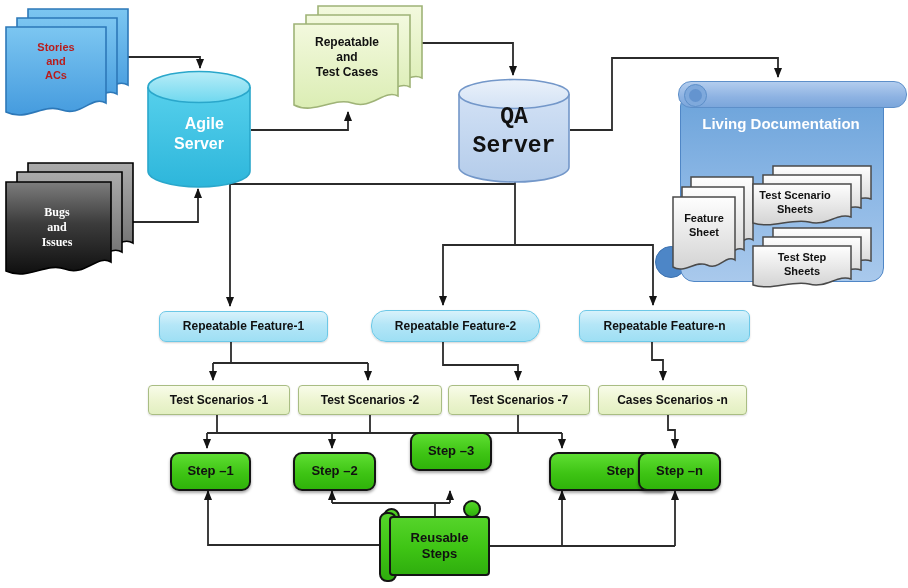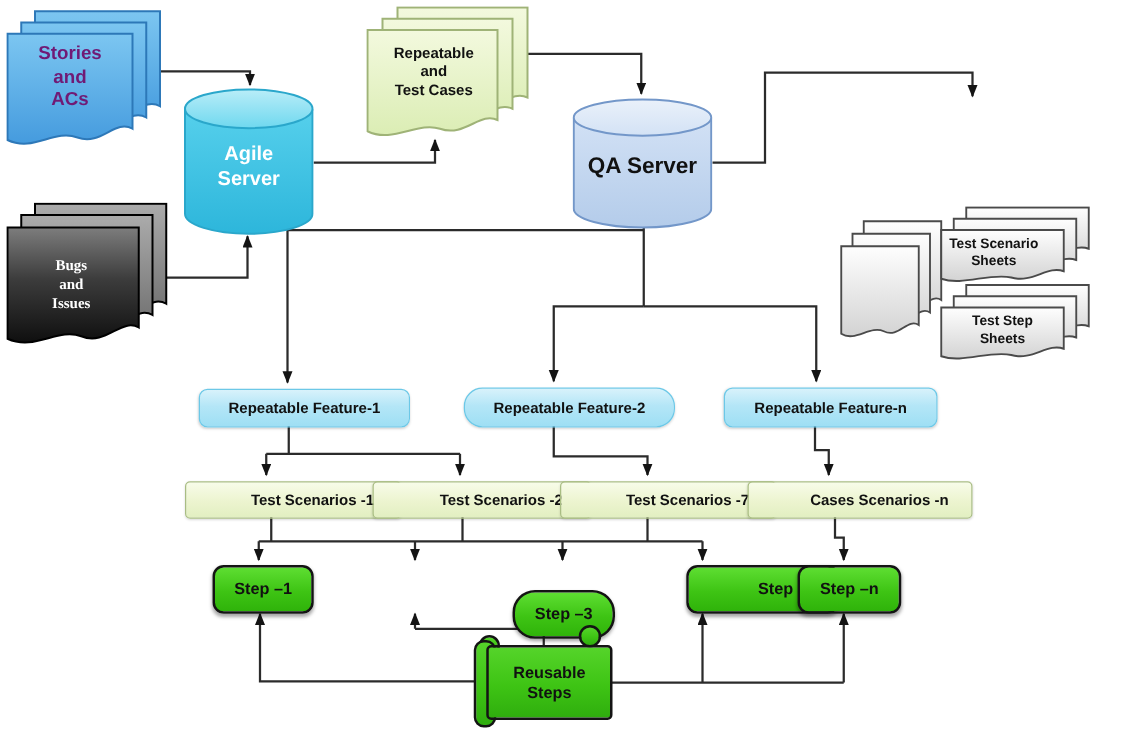--- a/index.html
+++ b/index.html
@@ -8,21 +8,21 @@
   .abs{position:absolute;}
   .pre{white-space:pre-line;}
   .lbl{display:flex;align-items:center;justify-content:center;text-align:center;
        font-weight:bold;color:#111;line-height:1.25;}
   
   .rf{background:linear-gradient(180deg,#d8f2fb 0%,#b4e6f7 45%,#9edff4 100%);
       border:1.5px solid #6cc8e7;border-radius:7px;box-shadow:0 1px 2px rgba(0,0,0,.18);
       font-size:12px;margin-left:11px;}
   .ts{background:linear-gradient(180deg,#f8fce9 0%,#ecf4cf 55%,#e2efc1 100%);
       border:1.5px solid #a9bd83;border-radius:4px;box-shadow:0 1px 2px rgba(0,0,0,.15);
-      font-size:12px;padding-left:31px;}
+      font-size:12px;}
   .step{background:linear-gradient(180deg,#5ede32 0%,#3ec414 55%,#2fb30a 100%);
         border:2px solid #141414;border-radius:9px;box-shadow:0 2px 3px rgba(0,0,0,.35);
         font-size:13px;}
   
   .ld-bar{background:linear-gradient(180deg,#b3cdee 0%,#8db2e2 60%,#7ba6db 100%);
           border:1.5px solid #5d8fc9;border-radius:13px;}
   .ld-body{background:linear-gradient(180deg,#6da4db 0%,#8fb9e6 55%,#a9c9ec 100%);
            border:1.5px solid #4f86c6;border-radius:8px 8px 14px 14px;}
   .circ{border-radius:50%;}
   
@@ -119,21 +119,21 @@
     </g>
   </svg>
 
   <svg class="abs" style="left:5px;top:8px" width="126" height="114" viewBox="0 0 126 114">
     <g fill="url(#gDocBlue)" stroke="#2d78b8" stroke-width="1.6">
       <path transform="translate(23,1)" d="M0 0 H100 V76 C86 68 75 90 56 83 C37 76 21 95 0 85 Z"></path>
       <path transform="translate(12,10)" d="M0 0 H100 V76 C86 68 75 90 56 83 C37 76 21 95 0 85 Z"></path>
       <path transform="translate(1,19)" d="M0 0 H100 V76 C86 68 75 90 56 83 C37 76 21 95 0 85 Z"></path>
     </g>
   </svg>
-  <div class="abs lbl pre" style="left:11px;top:32px;width:90px;height:60px;font-size:15px;color:#701a75;">Stories
+  <div class="abs lbl pre" style="left:11px;top:32px;width:90px;height:60px;font-size:11px;color:#b91c1c;">Stories
 and
 ACs</div>
 
   <svg class="abs" style="left:5px;top:162px" width="130" height="122" viewBox="0 0 130 122">
     <g stroke="#000" stroke-width="1.6">
       <path fill="url(#gDocGray)" transform="translate(23,1)" d="M0 0 H105 V80 C91 72 79 95 59 87 C40 80 22 99 0 89 Z"></path>
       <path fill="url(#gDocGray)" transform="translate(12,10)" d="M0 0 H105 V80 C91 72 79 95 59 87 C40 80 22 99 0 89 Z"></path>
       <path fill="url(#gDocDark)" transform="translate(1,20)" d="M0 0 H105 V80 C91 72 79 95 59 87 C40 80 22 99 0 89 Z"></path>
     </g>
   </svg>
@@ -149,37 +149,47 @@
     </g>
   </svg>
   <div class="abs lbl pre" style="left:300px;top:28px;width:94px;height:58px;font-size:12px;">Repeatable
 and
 Test Cases</div>
 
   <svg class="abs" style="left:147px;top:70px" width="104" height="120" viewBox="0 0 104 120">
     <path d="M1 17 V101 A51 16 0 0 0 103 101 V17" fill="url(#gAgile)" stroke="#2aa7cb" stroke-width="1.6"></path>
     <ellipse cx="52" cy="17" rx="51" ry="15.5" fill="url(#gAgileTop)" stroke="#2aa7cb" stroke-width="1.6"></ellipse>
   </svg>
-  <div class="abs lbl pre" style="left:147px;top:103px;width:104px;height:62px;font-size:16px;color:#ffffff;">Agile
+  <div class="abs lbl pre" style="left:147px;top:103px;width:104px;height:62px;font-size:16px;color:#ffffff;text-align:right;">Agile
 Server</div>
 
   <svg class="abs" style="left:458px;top:78px" width="112" height="106" viewBox="0 0 112 106">
     <path d="M1 16 V89 A55 15 0 0 0 111 89 V16" fill="url(#gQA)" stroke="#7397c9" stroke-width="1.6"></path>
     <ellipse cx="56" cy="16" rx="55" ry="14.5" fill="url(#gQATop)" stroke="#7397c9" stroke-width="1.6"></ellipse>
   </svg>
-  <div class="abs lbl" style="left:458px;top:112px;width:112px;height:40px;font-size:18px;">QA Server</div>
-
+  <div class="abs lbl" style="left:458px;top:112px;width:112px;height:40px;font-size:23px;font-family:Liberation Mono, monospace;">QA Server</div>
+
+  <div class="abs" style="left:653px;top:76px;width:255px;height:214px;">
+    <div class="abs circ" style="left:2px;top:170px;width:30px;height:30px;background:#4d86c7;border:1px solid #3d72b0;"></div>
+    <div class="abs ld-body" style="left:27px;top:22px;width:202px;height:182px;"></div>
+    <div class="abs ld-bar" style="left:25px;top:5px;width:227px;height:25px;"></div>
+    <div class="abs circ" style="left:31px;top:8px;width:21px;height:21px;background:#7fa9dc;border:1px solid #5d8fc9;"></div>
+    <div class="abs circ" style="left:36px;top:13px;width:13px;height:13px;background:#6494cf;"></div>
+    <div class="abs lbl" style="left:27px;top:36px;width:202px;height:24px;font-size:15px;color:#ffffff;">Living Documentation</div>
+  </div>
 
   <svg class="abs" style="left:672px;top:176px" width="84" height="100" viewBox="0 0 84 100">
     <g fill="url(#gSheet)" stroke="#4a4a4a" stroke-width="1.5">
       <path transform="translate(19,1)" d="M0 0 H62 V63 C53 57 46 74 34 68 C23 63 11 77 0 70 Z"></path>
       <path transform="translate(10,11)" d="M0 0 H62 V63 C53 57 46 74 34 68 C23 63 11 77 0 70 Z"></path>
       <path transform="translate(1,21)" d="M0 0 H62 V63 C53 57 46 74 34 68 C23 63 11 77 0 70 Z"></path>
     </g>
   </svg>
+  <div class="abs lbl pre" style="left:673px;top:204px;width:62px;height:44px;font-size:11px;">Feature
+Sheet</div>
 
   <svg class="abs" style="left:752px;top:165px" width="120" height="66" viewBox="0 0 120 66">
     <g fill="url(#gSheet)" stroke="#4a4a4a" stroke-width="1.5">
       <path transform="translate(21,1)" d="M0 0 H98 V33 C85 28 73 43 56 38 C39 34 17 45 0 39 Z"></path>
       <path transform="translate(11,10)" d="M0 0 H98 V33 C85 28 73 43 56 38 C39 34 17 45 0 39 Z"></path>
       <path transform="translate(1,19)" d="M0 0 H98 V33 C85 28 73 43 56 38 C39 34 17 45 0 39 Z"></path>
     </g>
   </svg>
   <div class="abs lbl pre" style="left:753px;top:186px;width:84px;height:34px;font-size:11px;">Test Scenario
 Sheets</div>
@@ -197,21 +207,22 @@
   <div class="abs lbl rf" style="left:148px;top:311px;width:167px;height:29px;">Repeatable Feature-1</div>
   <div class="abs lbl rf" style="left:360px;top:310px;width:167px;height:30px;border-radius:15px;">Repeatable Feature-2</div>
   <div class="abs lbl rf" style="left:568px;top:310px;width:169px;height:30px;">Repeatable Feature-n</div>
 
   <div class="abs lbl ts" style="left:148px;top:385px;width:140px;height:28px;">Test Scenarios -1</div>
   <div class="abs lbl ts" style="left:298px;top:385px;width:142px;height:28px;">Test Scenarios -2</div>
   <div class="abs lbl ts" style="left:448px;top:385px;width:140px;height:28px;">Test Scenarios -7</div>
   <div class="abs lbl ts" style="left:598px;top:385px;width:147px;height:28px;">Cases Scenarios -n</div>
 
   <div class="abs lbl step" style="left:170px;top:452px;width:77px;height:35px;">Step –1</div>
-  <div class="abs lbl step" style="left:410px;top:472px;width:78px;height:35px;border-radius:18px;">Step –3</div>
+  <div class="abs lbl step" style="left:293px;top:452px;width:79px;height:35px;">Step –2</div>
+  <div class="abs lbl step" style="left:410px;top:432px;width:78px;height:35px;">Step –3</div>
   <div class="abs lbl step" style="left:549px;top:452px;width:79px;height:35px;padding-left:39px;">Step –4</div>
   <div class="abs lbl step" style="left:638px;top:452px;width:79px;height:35px;">Step –n</div>
 
   <div class="abs" style="left:373px;top:498px;width:125px;height:88px;">
     <div class="abs circ green-fill" style="left:90px;top:2px;width:14px;height:14px;"></div>
     <div class="abs circ green-fill" style="left:10px;top:10px;width:13px;height:13px;"></div>
     <div class="abs green-fill" style="left:6px;top:14px;width:14px;height:66px;border-radius:8px;"></div>
     <div class="abs green-fill lbl pre" style="left:16px;top:18px;width:97px;height:56px;border-radius:4px;font-size:13px;">Reusable
 Steps</div>
   </div>

